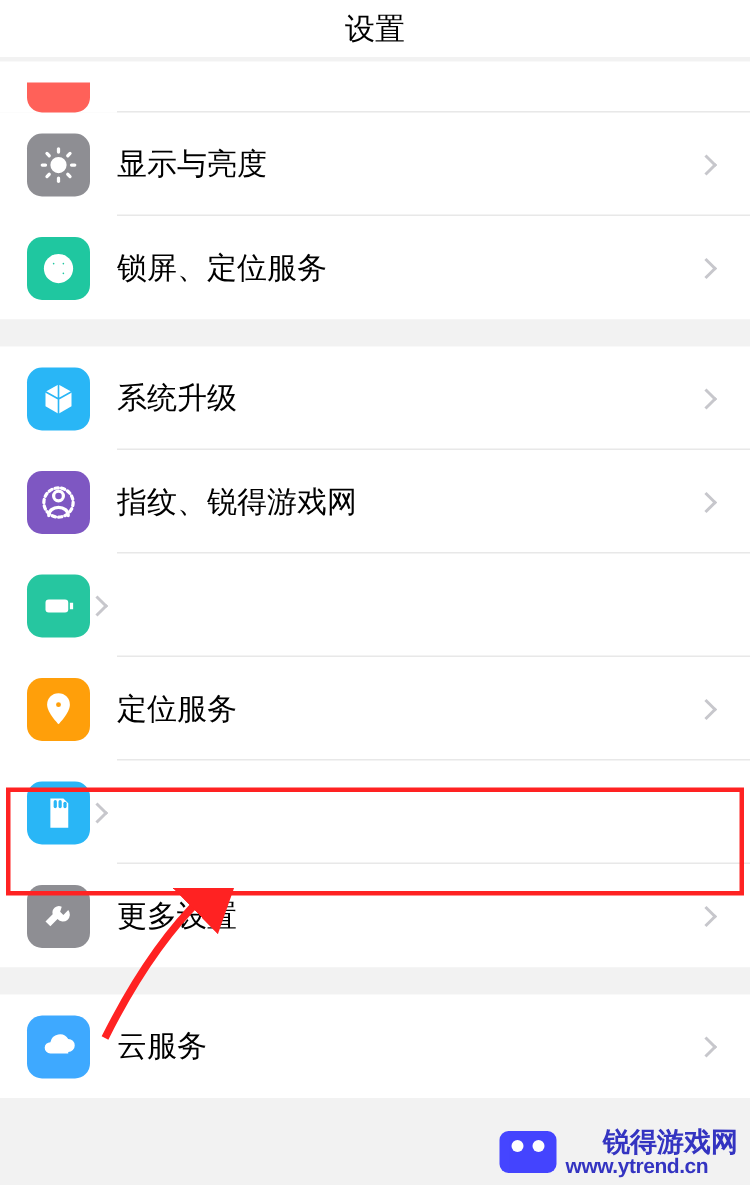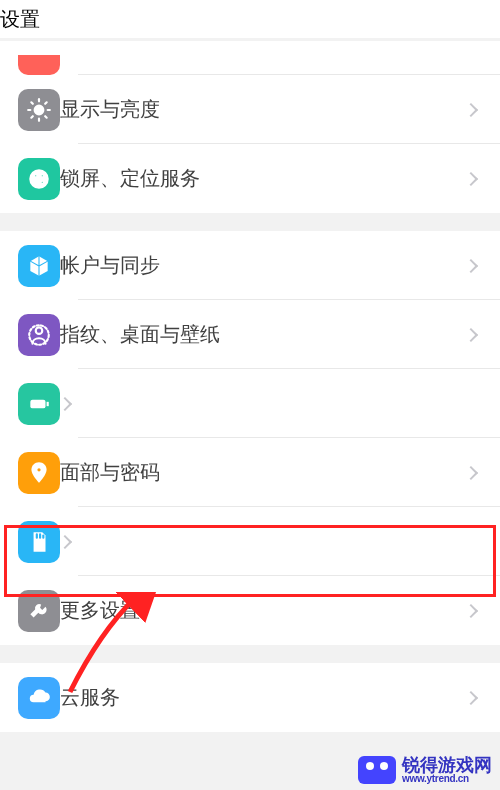--- a/index.html
+++ b/index.html
@@ -9,21 +9,21 @@
     background: #f2f2f2;
     font-family: -apple-system, "PingFang SC", "Helvetica Neue", sans-serif;
     overflow: hidden;
     position: relative;
   }
   .header {
     height: 38px;
     background: #fff;
     display: flex;
     align-items: center;
-    justify-content: flex-start;
+    justify-content: center;
     font-size: 20px;
     font-weight: 500;
     color: #000;
   }
   .gap {
     height: 3px;
     background: #f2f2f2;
   }
   .section {
     background: #fff;
@@ -48,22 +48,23 @@
   .icon-box {
     width: 42px;
     height: 42px;
     border-radius: 10px;
     display: flex;
     align-items: center;
     justify-content: center;
     flex-shrink: 0;
   }
   .label {
+    margin-left: 18px;
     font-size: 20px;
-    color: #404040;
+    color: #000000;
     flex: 1;
     font-family: Liberation Serif, serif;
   }
   .chevron {
     width: 10px;
     height: 10px;
     border-right: 2px solid #c7c7cc;
     border-top: 2px solid #c7c7cc;
     transform: rotate(45deg);
     margin-right: 6px;
@@ -113,22 +114,22 @@
     top: 6px;
   }
   .wm-logo::before { left: 8px; }
   .wm-logo::after { right: 8px; }
   .wm-text {
     display: flex;
     flex-direction: column;
     font-weight: bold;
     line-height: 1;
   }
-  .wm-cn { font-size: 18px; color: #2a2abf; }
-  .wm-en { font-size: 10px; color: #2a2abf; letter-spacing: -0.3px; }
+  .wm-cn { font-size: 18px; color: #2a2abf; margin-left: 25px; }
+  .wm-en { font-size: 14px; color: #2a2abf; letter-spacing: -0.3px; }
 </style>
 </head>
 <body>
 
 <div class="header">
   <span>设置</span>
 </div>
 <div class="gap"></div>
 
 <div id="content">
@@ -173,54 +174,54 @@
     </div>
     <div class="section-gap"></div>
     <div class="section">
       <div class="row">
       <div class="icon-box" style="background:#29b6f6">
           <svg width="26" height="26" viewBox="0 0 24 24" fill="none" stroke="#fff" stroke-width="2" stroke-linecap="round" stroke-linejoin="round">
             <path d="M12 3l8 4.5v9L12 21l-8-4.5v-9z" fill="#fff" stroke="none"></path>
             <path d="M12 3v18M4 7.5l8 4.5 8-4.5" stroke="#29b6f6" stroke-width="1"></path>
           </svg>
         </div>
-      <div class="label">帐户与同步</div>
+      <div class="label">系统升级</div>
       <div class="chevron"></div>
       <div class="divider"></div>
     </div>
       <div class="row">
       <div class="icon-box" style="background:#7e57c2">
           <svg width="26" height="26" viewBox="0 0 24 24" fill="none" stroke="#fff" stroke-width="2" stroke-linecap="round" stroke-linejoin="round">
             <circle cx="12" cy="8" r="3"></circle>
             <path d="M6 20c0-3 2.7-5 6-5s6 2 6 5"></path>
             <circle cx="12" cy="12" r="9" stroke-dasharray="2 2"></circle>
           </svg>
         </div>
-      <div class="label">指纹、桌面与壁纸</div>
+      <div class="label">指纹、锐得游戏网</div>
       <div class="chevron"></div>
       <div class="divider"></div>
     </div>
       <div class="row">
       <div class="icon-box" style="background:#26c6a0">
           <svg width="26" height="26" viewBox="0 0 24 24" fill="none" stroke="#fff" stroke-width="2" stroke-linecap="round" stroke-linejoin="round">
             <rect x="4" y="8" width="14" height="8" rx="2" fill="#fff" stroke="none"></rect>
             <rect x="19" y="10" width="2" height="4" fill="#fff" stroke="none"></rect>
           </svg>
         </div>
       <div class="chevron"></div>
       <div class="divider"></div>
     </div>
       <div class="row">
       <div class="icon-box" style="background:#ff9f0a">
           <svg width="26" height="26" viewBox="0 0 24 24" fill="none" stroke="#fff" stroke-width="2" stroke-linecap="round" stroke-linejoin="round">
             <path d="M12 2C8 2 5 5 5 9c0 5 7 12 7 12s7-7 7-12c0-4-3-7-7-7z" fill="#fff" stroke="none"></path>
             <circle cx="12" cy="9" r="2.5" fill="#ff9f0a"></circle>
           </svg>
         </div>
-      <div class="label">面部与密码</div>
+      <div class="label">定位服务</div>
       <div class="chevron"></div>
       <div class="divider"></div>
     </div>
       <div class="row">
       <div class="icon-box" style="background:#29b6f6">
           <svg width="26" height="26" viewBox="0 0 24 24" fill="none" stroke="#fff" stroke-width="2" stroke-linecap="round" stroke-linejoin="round">
             <path d="M7 3h8l3 3v15H7z" fill="#fff" stroke="none"></path>
             <line x1="10" y1="5" x2="10" y2="8" stroke="#29b6f6"></line>
             <line x1="13" y1="5" x2="13" y2="8" stroke="#29b6f6"></line>
             <line x1="16" y1="6" x2="16" y2="8" stroke="#29b6f6"></line>

